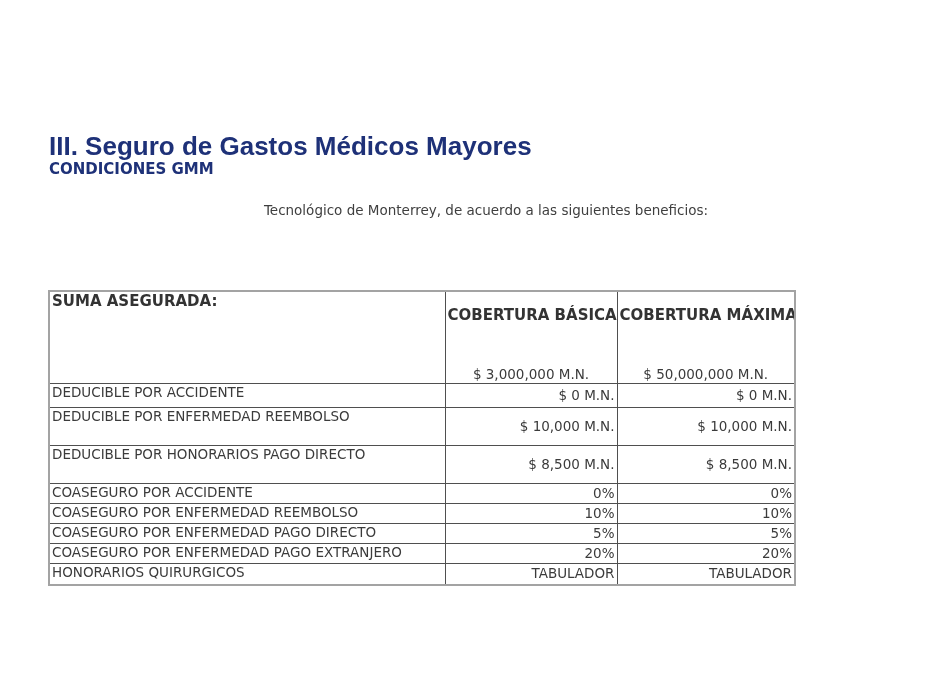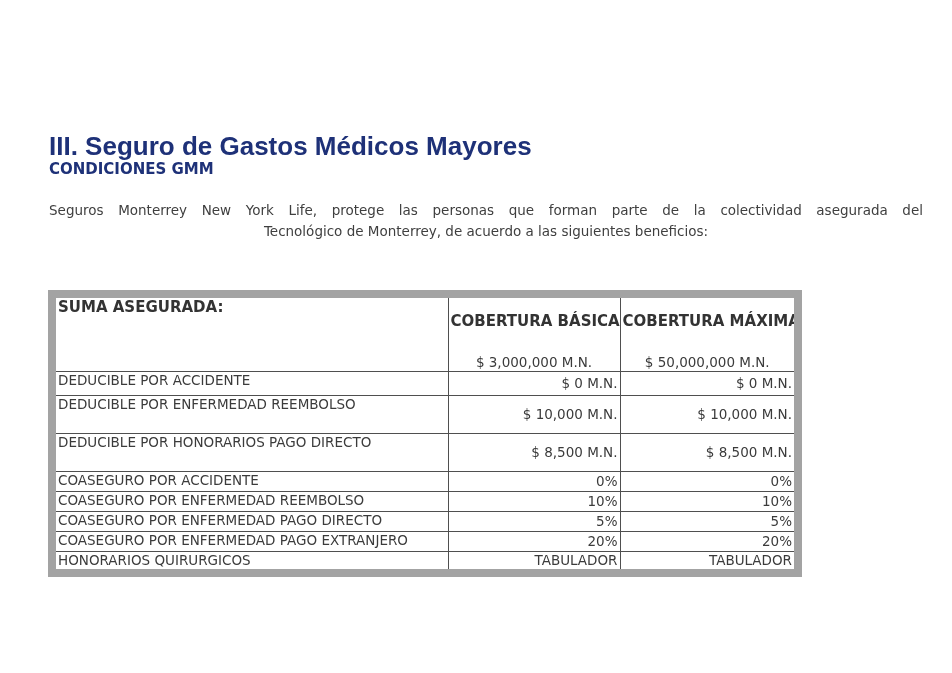--- a/index.html
+++ b/index.html
@@ -20,38 +20,38 @@
     position:absolute; left:49px; top:200px; width:874px;
     font-size:13.5px; color:#3f3f3f;
   }
   .intro .l1 { line-height:21px; text-align:justify; text-align-last:justify; white-space:normal; }
   .intro .l2 { line-height:21px; text-align:center; }
 
   table.benefits {
     position:absolute; left:48px; top:290px; width:746px;
     border-collapse:collapse; table-layout:fixed;
     font-size:13.5px; color:#3b3b3b;
-    border:8px solid #a3a3a3;
+    border:2px solid #a3a3a3;
   }
   table.benefits td {
     border:1px solid #4f4f4f; padding:0 2px;
     overflow:hidden; white-space:nowrap;
   }
   
   tr.hdr { height:70px; }
   td.hdr-label {
     vertical-align:top; padding-top:11px;
     font-weight:bold; font-size:15px; color:#333333;
   }
   td.hdr-col { vertical-align:top; padding:0; }
   .hdr-title {
     font-weight:bold; font-size:15px; color:#333333;
     text-align:center; line-height:18px; padding-top:14px; white-space:nowrap;
   }
-  .hdr-value { text-align:center; margin-top:24px; line-height:17px; }
+  .hdr-value { text-align:center; margin-top:42px; line-height:17px; }
 
   
   tbody tr:nth-child(1) { height:24px; }
   tbody tr:nth-child(2) { height:38px; }
   tbody tr:nth-child(3) { height:38px; }
   tbody tr:nth-child(4),
   tbody tr:nth-child(5),
   tbody tr:nth-child(6),
   tbody tr:nth-child(7) { height:20px; }
   tbody tr:nth-child(8) { height:21px;margin-left:24px; }
@@ -60,21 +60,20 @@
   td.row-value { text-align:right; vertical-align:middle; line-height:17px; }
 </style>
 </head>
 <body>
 
 <h1 class="page-title">III. Seguro de Gastos Médicos Mayores</h1>
 
 <div class="subtitle">CONDICIONES GMM</div>
 
 <div class="intro">
-  <div class="l1">Seguros Monterrey New York Life, protege las personas que forman parte de la colectividad asegurada del</div>
   <div class="l2">Tecnológico de Monterrey, de acuerdo a las siguientes beneficios:</div>
 </div>
 
 <table class="benefits">
   <colgroup>
     <col style="width:396px">
     <col style="width:172px">
     <col style="width:178px">
   </colgroup>
   <thead>

